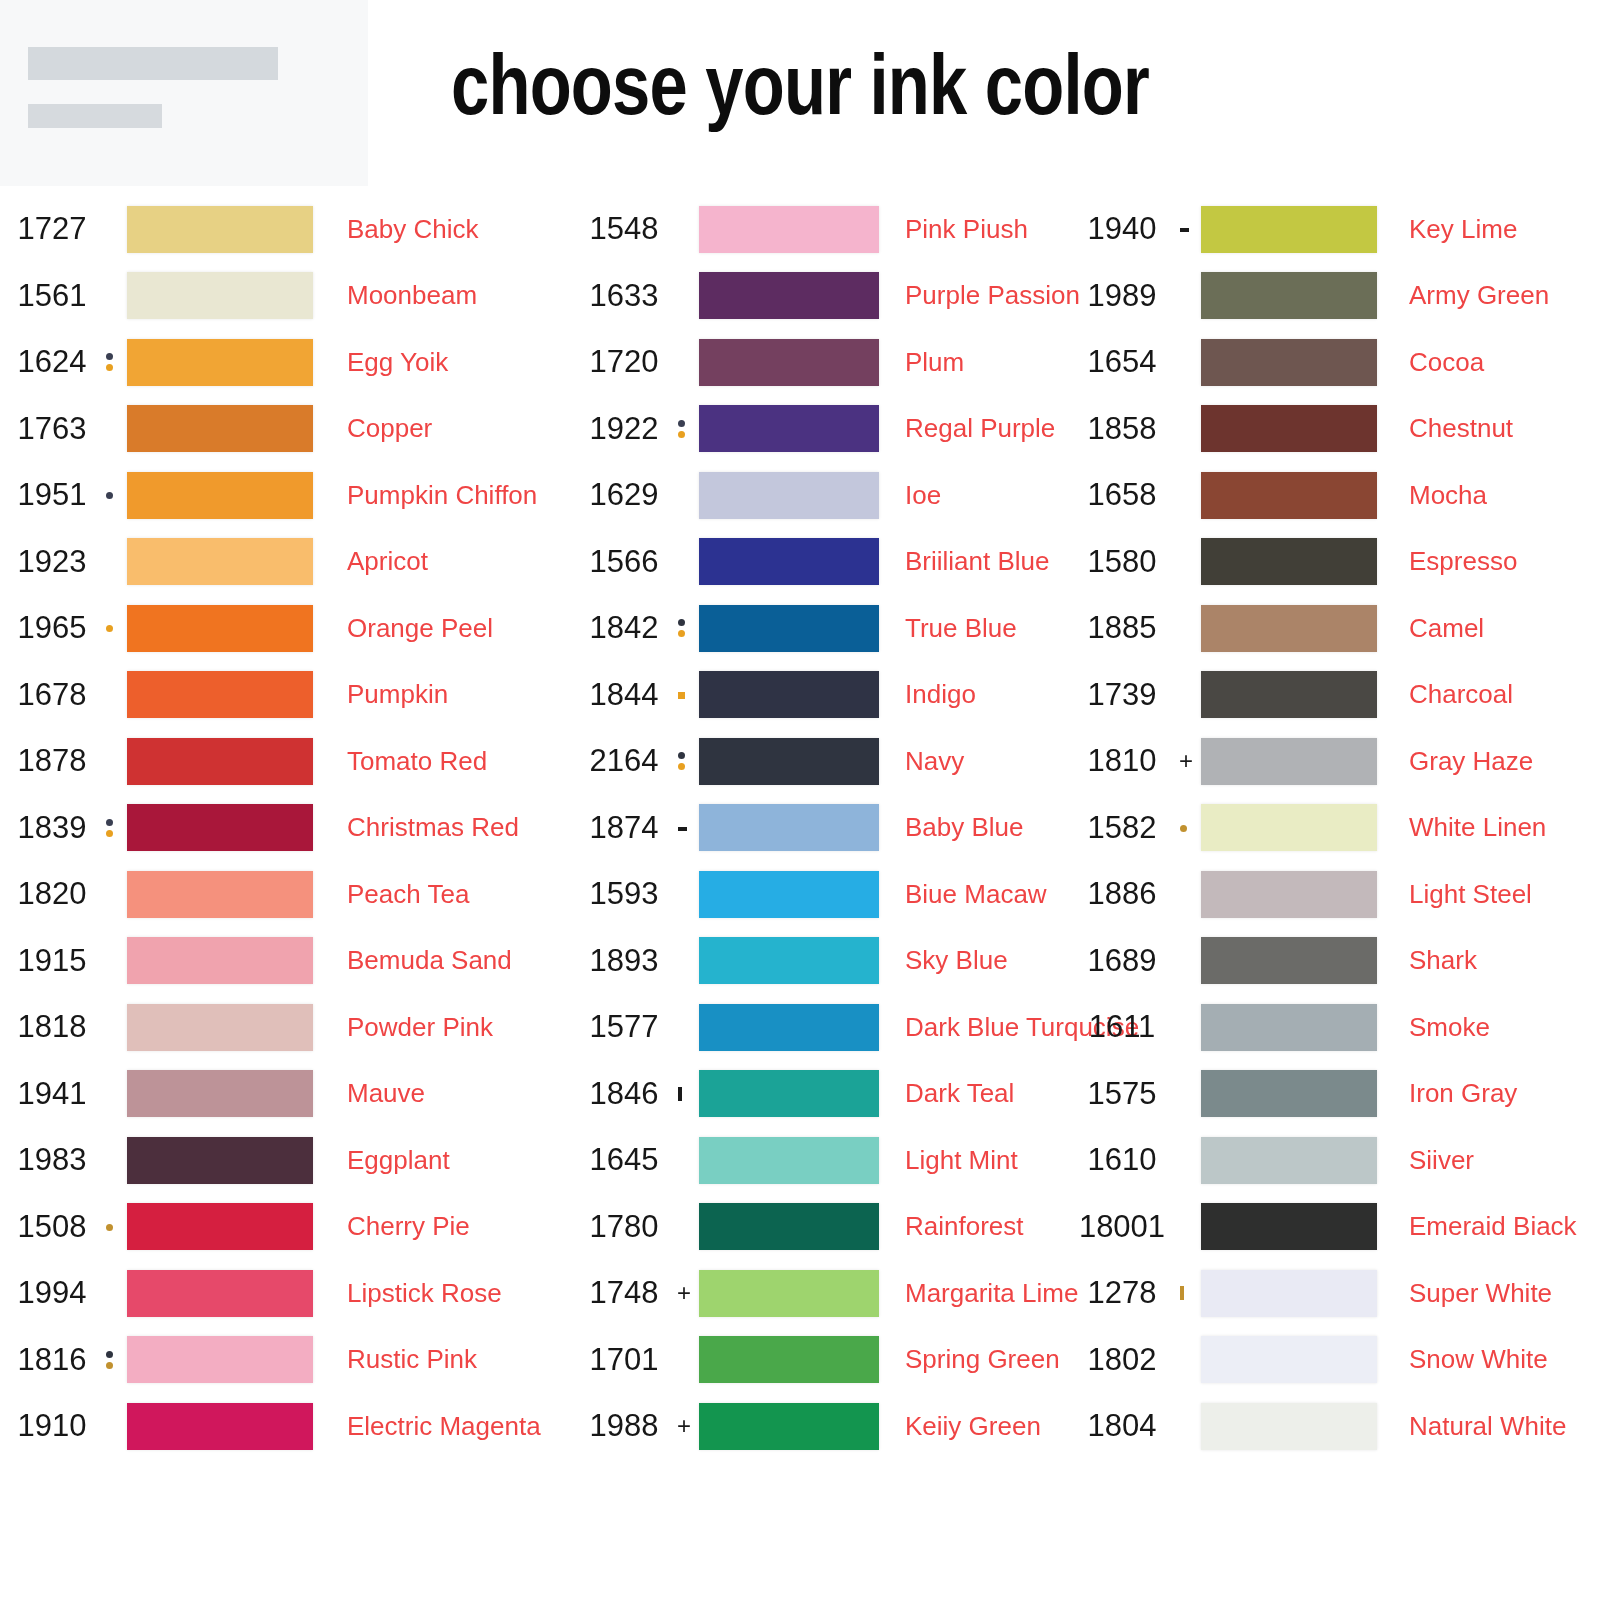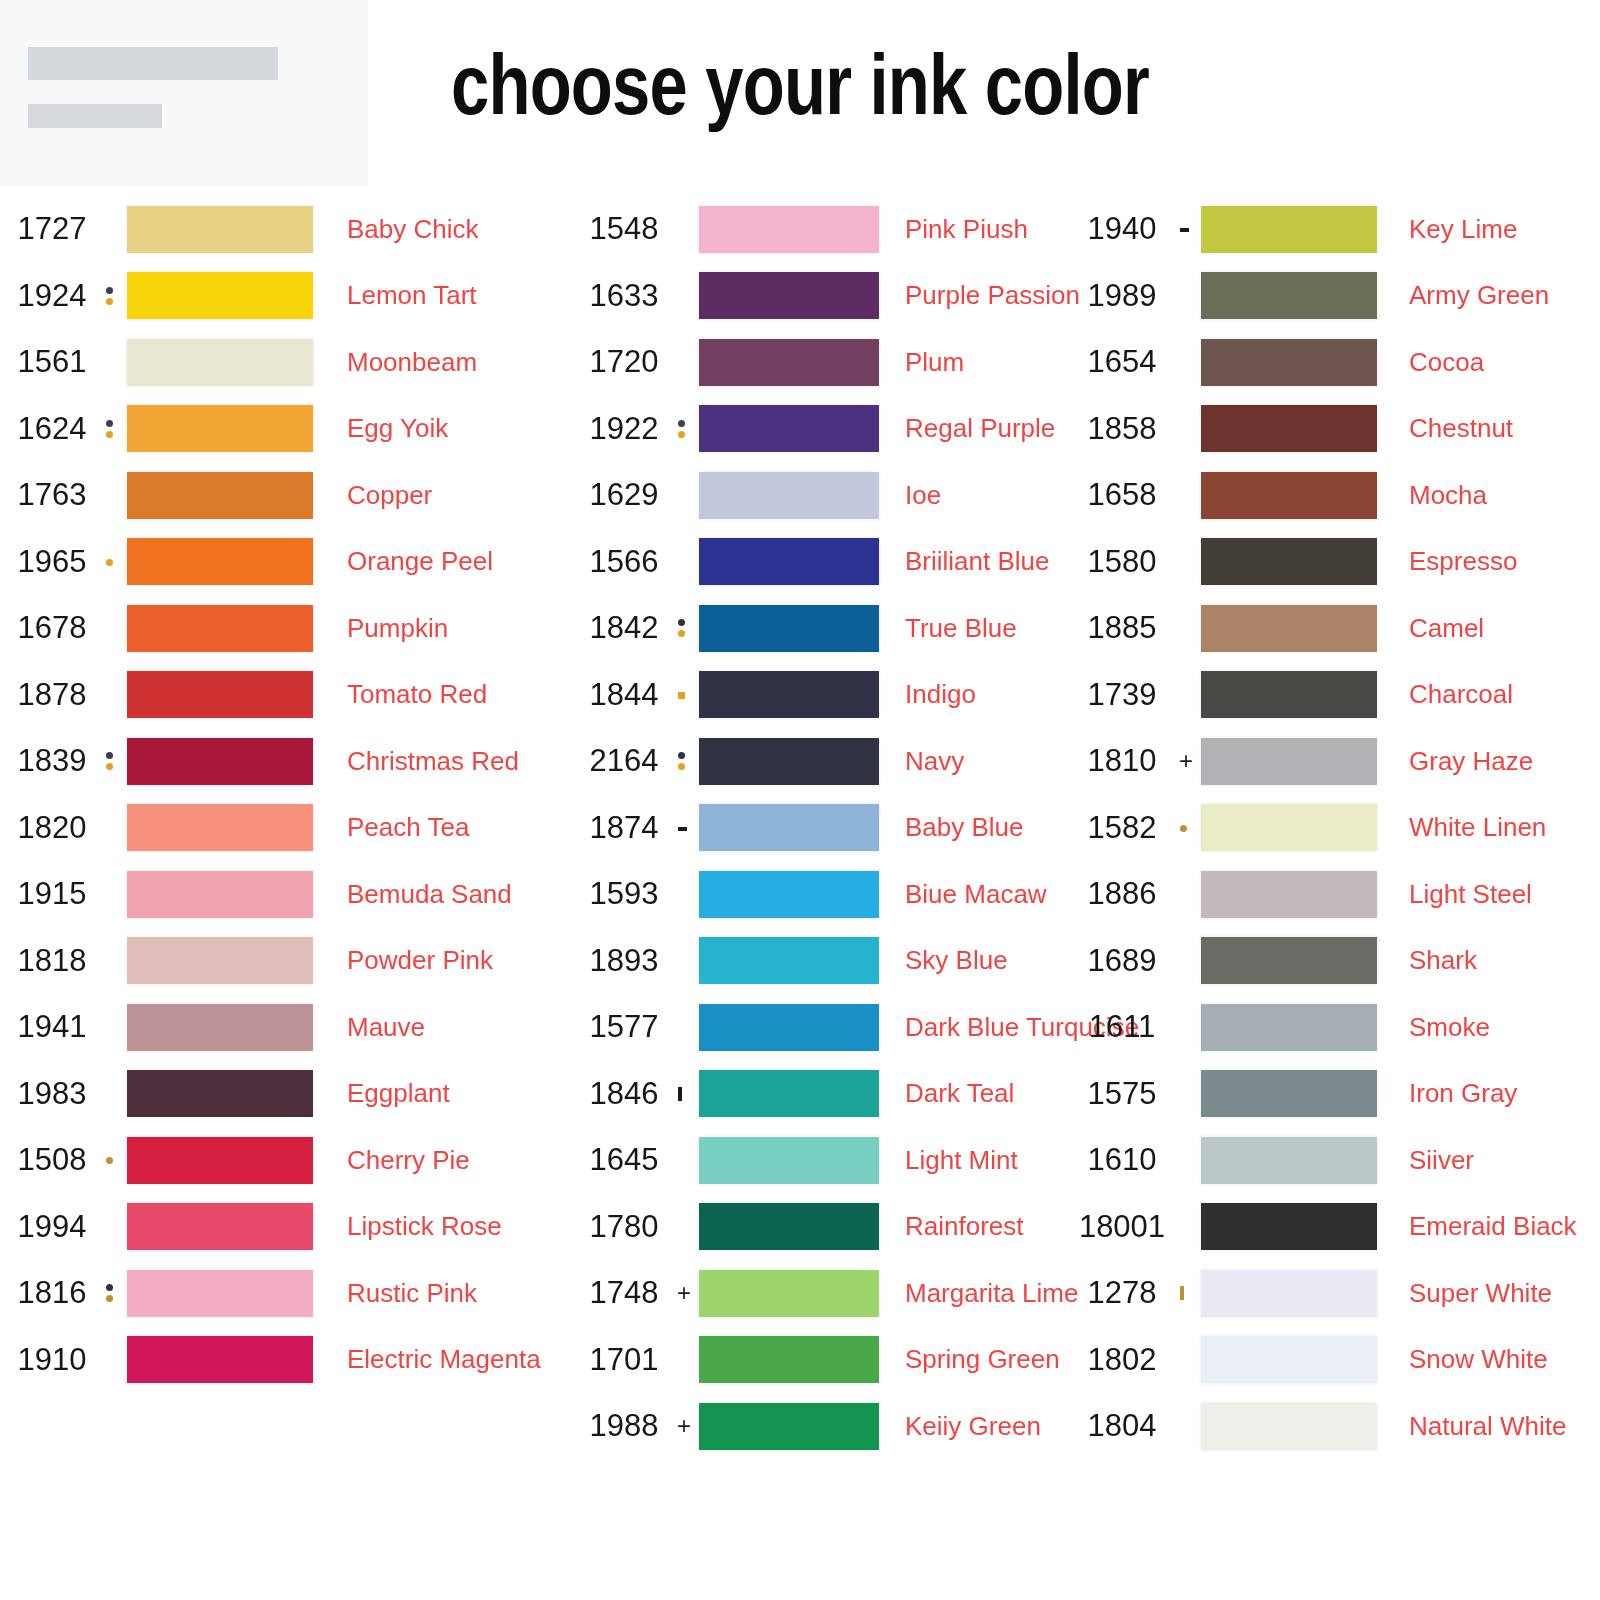--- a/index.html
+++ b/index.html
@@ -132,204 +132,211 @@
       <div class="row">
         <div class="code-wrap">
           <span class="code">1727</span>
         </div>
         <span class="marks"></span>
         <div class="swatch" style="background: rgb(231, 209, 132);"></div>
         <span class="name">Baby Chick</span>
       </div>
       <div class="row">
         <div class="code-wrap">
-          <span class="code">1924</span>
+          <span class="code">1561</span>
+        </div>
+        <span class="marks"></span>
+        <div class="swatch" style="background: rgb(233, 231, 210);"></div>
+        <span class="name">Moonbeam</span>
+      </div>
+      <div class="row">
+        <div class="code-wrap">
+          <span class="code">1624</span>
         </div>
         <span class="marks">
           <span class="mk dot navy top"></span>
           <span class="mk dot orange bot"></span>
         </span>
-        <div class="swatch" style="background: rgb(248, 213, 11);"></div>
-        <span class="name">Lemon Tart</span>
-      </div>
-      <div class="row">
-        <div class="code-wrap">
-          <span class="code">1561</span>
-        </div>
-        <span class="marks"></span>
-        <div class="swatch" style="background: rgb(233, 231, 210);"></div>
-        <span class="name">Moonbeam</span>
-      </div>
-      <div class="row">
-        <div class="code-wrap">
-          <span class="code">1624</span>
+        <div class="swatch" style="background: rgb(241, 165, 52);"></div>
+        <span class="name">Egg Yoik</span>
+      </div>
+      <div class="row">
+        <div class="code-wrap">
+          <span class="code">1763</span>
+        </div>
+        <span class="marks"></span>
+        <div class="swatch" style="background: rgb(217, 123, 42);"></div>
+        <span class="name">Copper</span>
+      </div>
+      <div class="row">
+        <div class="code-wrap">
+          <span class="code">1951</span>
+        </div>
+        <span class="marks">
+          <span class="mk dot navy mid"></span>
+        </span>
+        <div class="swatch" style="background: rgb(240, 154, 44);"></div>
+        <span class="name">Pumpkin Chiffon</span>
+      </div>
+      <div class="row">
+        <div class="code-wrap">
+          <span class="code">1923</span>
+        </div>
+        <span class="marks"></span>
+        <div class="swatch" style="background: rgb(249, 189, 108);"></div>
+        <span class="name">Apricot</span>
+      </div>
+      <div class="row">
+        <div class="code-wrap">
+          <span class="code">1965</span>
+        </div>
+        <span class="marks">
+          <span class="mk dot orange mid"></span>
+        </span>
+        <div class="swatch" style="background: rgb(240, 116, 32);"></div>
+        <span class="name">Orange Peel</span>
+      </div>
+      <div class="row">
+        <div class="code-wrap">
+          <span class="code">1678</span>
+        </div>
+        <span class="marks"></span>
+        <div class="swatch" style="background: rgb(237, 95, 44);"></div>
+        <span class="name">Pumpkin</span>
+      </div>
+      <div class="row">
+        <div class="code-wrap">
+          <span class="code">1878</span>
+        </div>
+        <span class="marks"></span>
+        <div class="swatch" style="background: rgb(207, 50, 50);"></div>
+        <span class="name">Tomato Red</span>
+      </div>
+      <div class="row">
+        <div class="code-wrap">
+          <span class="code">1839</span>
         </div>
         <span class="marks">
           <span class="mk dot navy top"></span>
           <span class="mk dot orange bot"></span>
         </span>
-        <div class="swatch" style="background: rgb(241, 165, 52);"></div>
-        <span class="name">Egg Yoik</span>
-      </div>
-      <div class="row">
-        <div class="code-wrap">
-          <span class="code">1763</span>
-        </div>
-        <span class="marks"></span>
-        <div class="swatch" style="background: rgb(217, 123, 42);"></div>
-        <span class="name">Copper</span>
-      </div>
-      <div class="row">
-        <div class="code-wrap">
-          <span class="code">1965</span>
-        </div>
-        <span class="marks">
-          <span class="mk dot orange mid"></span>
-        </span>
-        <div class="swatch" style="background: rgb(240, 116, 32);"></div>
-        <span class="name">Orange Peel</span>
-      </div>
-      <div class="row">
-        <div class="code-wrap">
-          <span class="code">1678</span>
-        </div>
-        <span class="marks"></span>
-        <div class="swatch" style="background: rgb(237, 95, 44);"></div>
-        <span class="name">Pumpkin</span>
-      </div>
-      <div class="row">
-        <div class="code-wrap">
-          <span class="code">1878</span>
-        </div>
-        <span class="marks"></span>
-        <div class="swatch" style="background: rgb(207, 50, 50);"></div>
-        <span class="name">Tomato Red</span>
-      </div>
-      <div class="row">
-        <div class="code-wrap">
-          <span class="code">1839</span>
+        <div class="swatch" style="background: rgb(169, 23, 58);"></div>
+        <span class="name">Christmas Red</span>
+      </div>
+      <div class="row">
+        <div class="code-wrap">
+          <span class="code">1820</span>
+        </div>
+        <span class="marks"></span>
+        <div class="swatch" style="background: rgb(245, 145, 125);"></div>
+        <span class="name">Peach Tea</span>
+      </div>
+      <div class="row">
+        <div class="code-wrap">
+          <span class="code">1915</span>
+        </div>
+        <span class="marks"></span>
+        <div class="swatch" style="background: rgb(240, 163, 174);"></div>
+        <span class="name">Bemuda Sand</span>
+      </div>
+      <div class="row">
+        <div class="code-wrap">
+          <span class="code">1818</span>
+        </div>
+        <span class="marks"></span>
+        <div class="swatch" style="background: rgb(224, 191, 186);"></div>
+        <span class="name">Powder Pink</span>
+      </div>
+      <div class="row">
+        <div class="code-wrap">
+          <span class="code">1941</span>
+        </div>
+        <span class="marks"></span>
+        <div class="swatch" style="background: rgb(189, 147, 152);"></div>
+        <span class="name">Mauve</span>
+      </div>
+      <div class="row">
+        <div class="code-wrap">
+          <span class="code">1983</span>
+        </div>
+        <span class="marks"></span>
+        <div class="swatch" style="background: rgb(76, 47, 61);"></div>
+        <span class="name">Eggplant</span>
+      </div>
+      <div class="row">
+        <div class="code-wrap">
+          <span class="code">1508</span>
+        </div>
+        <span class="marks">
+          <span class="mk dot gold mid"></span>
+        </span>
+        <div class="swatch" style="background: rgb(213, 31, 64);"></div>
+        <span class="name">Cherry Pie</span>
+      </div>
+      <div class="row">
+        <div class="code-wrap">
+          <span class="code">1994</span>
+        </div>
+        <span class="marks"></span>
+        <div class="swatch" style="background: rgb(230, 73, 106);"></div>
+        <span class="name">Lipstick Rose</span>
+      </div>
+      <div class="row">
+        <div class="code-wrap">
+          <span class="code">1816</span>
+        </div>
+        <span class="marks">
+          <span class="mk dot dark top"></span>
+          <span class="mk dot gold bot"></span>
+        </span>
+        <div class="swatch" style="background: rgb(243, 173, 194);"></div>
+        <span class="name">Rustic Pink</span>
+      </div>
+      <div class="row">
+        <div class="code-wrap">
+          <span class="code">1910</span>
+        </div>
+        <span class="marks"></span>
+        <div class="swatch" style="background: rgb(208, 23, 92);"></div>
+        <span class="name">Electric Magenta</span>
+      </div>
+    </div>
+  <div class="col" id="col-1">
+      <div class="row">
+        <div class="code-wrap">
+          <span class="code">1548</span>
+        </div>
+        <span class="marks"></span>
+        <div class="swatch" style="background: rgb(245, 180, 205);"></div>
+        <span class="name">Pink Piush</span>
+      </div>
+      <div class="row">
+        <div class="code-wrap">
+          <span class="code">1633</span>
+        </div>
+        <span class="marks"></span>
+        <div class="swatch" style="background: rgb(93, 44, 97);"></div>
+        <span class="name">Purple Passion</span>
+      </div>
+      <div class="row">
+        <div class="code-wrap">
+          <span class="code">1720</span>
+        </div>
+        <span class="marks"></span>
+        <div class="swatch" style="background: rgb(116, 64, 95);"></div>
+        <span class="name">Plum</span>
+      </div>
+      <div class="row">
+        <div class="code-wrap">
+          <span class="code">1922</span>
         </div>
         <span class="marks">
           <span class="mk dot navy top"></span>
           <span class="mk dot orange bot"></span>
         </span>
-        <div class="swatch" style="background: rgb(169, 23, 58);"></div>
-        <span class="name">Christmas Red</span>
-      </div>
-      <div class="row">
-        <div class="code-wrap">
-          <span class="code">1820</span>
-        </div>
-        <span class="marks"></span>
-        <div class="swatch" style="background: rgb(245, 145, 125);"></div>
-        <span class="name">Peach Tea</span>
-      </div>
-      <div class="row">
-        <div class="code-wrap">
-          <span class="code">1915</span>
-        </div>
-        <span class="marks"></span>
-        <div class="swatch" style="background: rgb(240, 163, 174);"></div>
-        <span class="name">Bemuda Sand</span>
-      </div>
-      <div class="row">
-        <div class="code-wrap">
-          <span class="code">1818</span>
-        </div>
-        <span class="marks"></span>
-        <div class="swatch" style="background: rgb(224, 191, 186);"></div>
-        <span class="name">Powder Pink</span>
-      </div>
-      <div class="row">
-        <div class="code-wrap">
-          <span class="code">1941</span>
-        </div>
-        <span class="marks"></span>
-        <div class="swatch" style="background: rgb(189, 147, 152);"></div>
-        <span class="name">Mauve</span>
-      </div>
-      <div class="row">
-        <div class="code-wrap">
-          <span class="code">1983</span>
-        </div>
-        <span class="marks"></span>
-        <div class="swatch" style="background: rgb(76, 47, 61);"></div>
-        <span class="name">Eggplant</span>
-      </div>
-      <div class="row">
-        <div class="code-wrap">
-          <span class="code">1508</span>
-        </div>
-        <span class="marks">
-          <span class="mk dot gold mid"></span>
-        </span>
-        <div class="swatch" style="background: rgb(213, 31, 64);"></div>
-        <span class="name">Cherry Pie</span>
-      </div>
-      <div class="row">
-        <div class="code-wrap">
-          <span class="code">1994</span>
-        </div>
-        <span class="marks"></span>
-        <div class="swatch" style="background: rgb(230, 73, 106);"></div>
-        <span class="name">Lipstick Rose</span>
-      </div>
-      <div class="row">
-        <div class="code-wrap">
-          <span class="code">1816</span>
-        </div>
-        <span class="marks">
-          <span class="mk dot dark top"></span>
-          <span class="mk dot gold bot"></span>
-        </span>
-        <div class="swatch" style="background: rgb(243, 173, 194);"></div>
-        <span class="name">Rustic Pink</span>
-      </div>
-      <div class="row">
-        <div class="code-wrap">
-          <span class="code">1910</span>
-        </div>
-        <span class="marks"></span>
-        <div class="swatch" style="background: rgb(208, 23, 92);"></div>
-        <span class="name">Electric Magenta</span>
-      </div>
-    </div>
-  <div class="col" id="col-1">
-      <div class="row">
-        <div class="code-wrap">
-          <span class="code">1548</span>
-        </div>
-        <span class="marks"></span>
-        <div class="swatch" style="background: rgb(245, 180, 205);"></div>
-        <span class="name">Pink Piush</span>
-      </div>
-      <div class="row">
-        <div class="code-wrap">
-          <span class="code">1633</span>
-        </div>
-        <span class="marks"></span>
-        <div class="swatch" style="background: rgb(93, 44, 97);"></div>
-        <span class="name">Purple Passion</span>
-      </div>
-      <div class="row">
-        <div class="code-wrap">
-          <span class="code">1720</span>
-        </div>
-        <span class="marks"></span>
-        <div class="swatch" style="background: rgb(116, 64, 95);"></div>
-        <span class="name">Plum</span>
-      </div>
-      <div class="row">
-        <div class="code-wrap">
-          <span class="code">1922</span>
-        </div>
-        <span class="marks">
-          <span class="mk dot navy top"></span>
-          <span class="mk dot orange bot"></span>
-        </span>
         <div class="swatch" style="background: rgb(75, 50, 129);"></div>
         <span class="name">Regal Purple</span>
       </div>
       <div class="row">
         <div class="code-wrap">
           <span class="code">1629</span>
         </div>
         <span class="marks"></span>
         <div class="swatch" style="background: rgb(195, 199, 220);"></div>
         <span class="name">Ioe</span>

